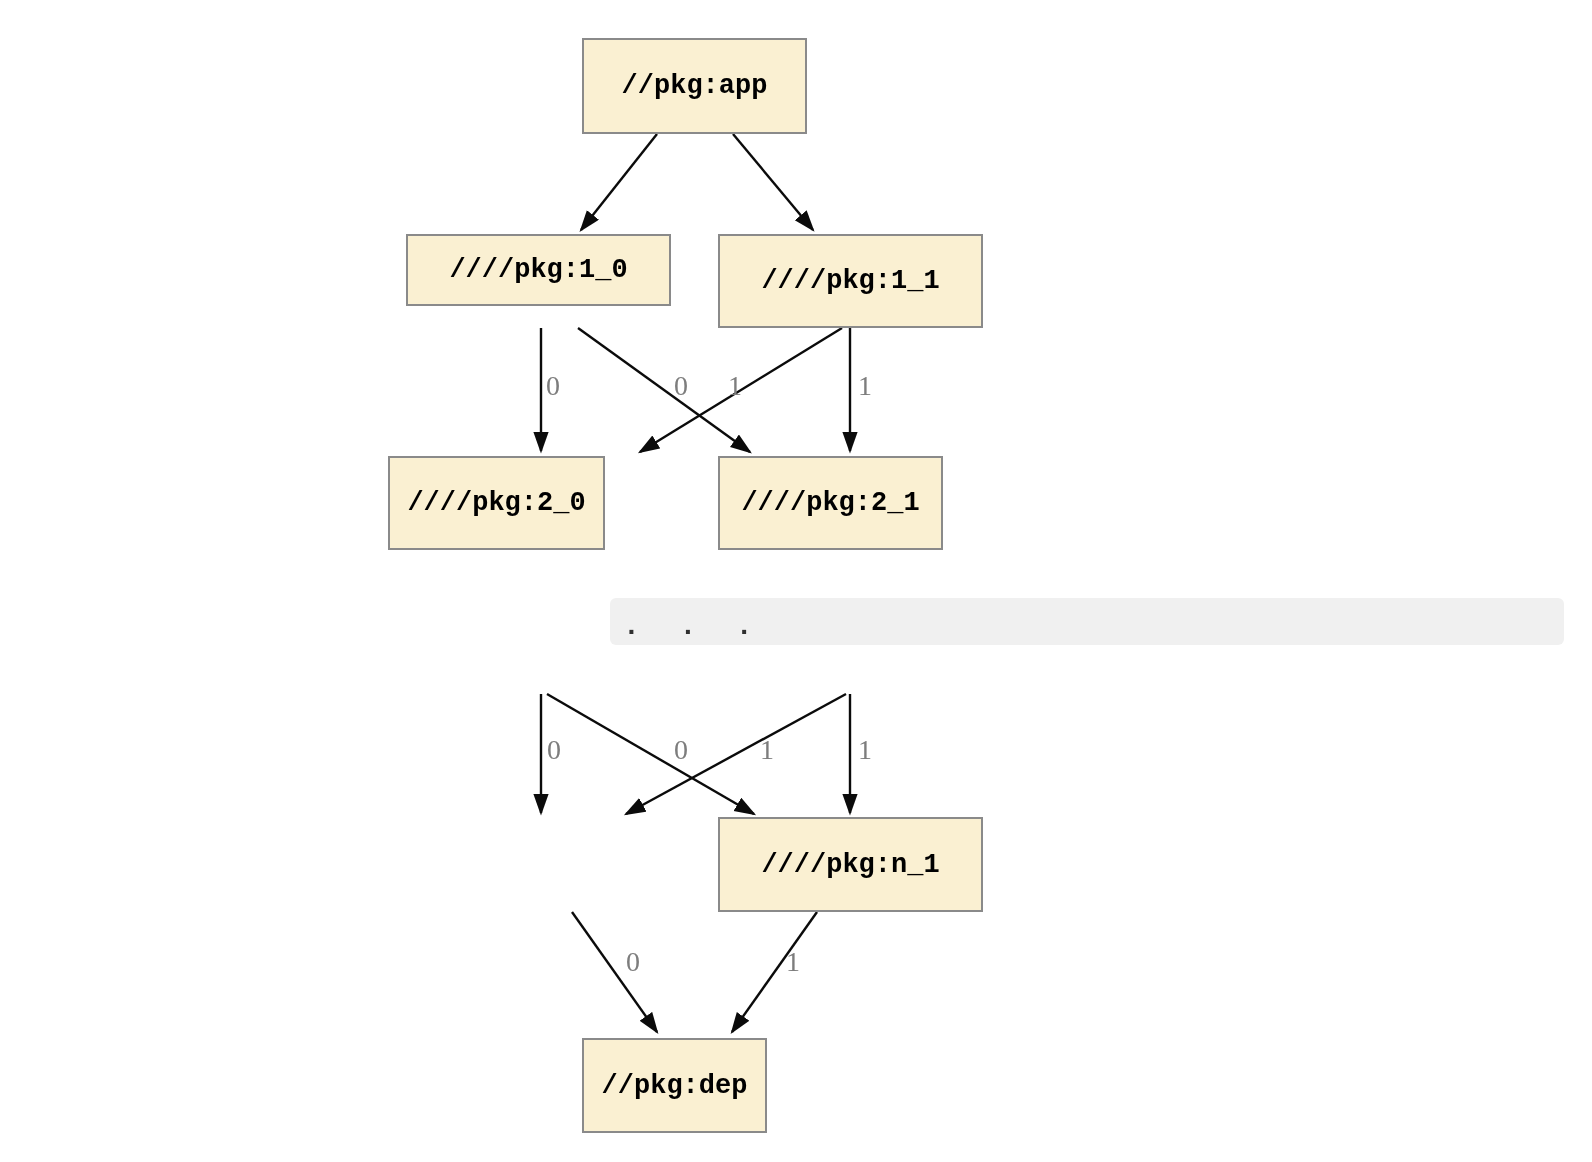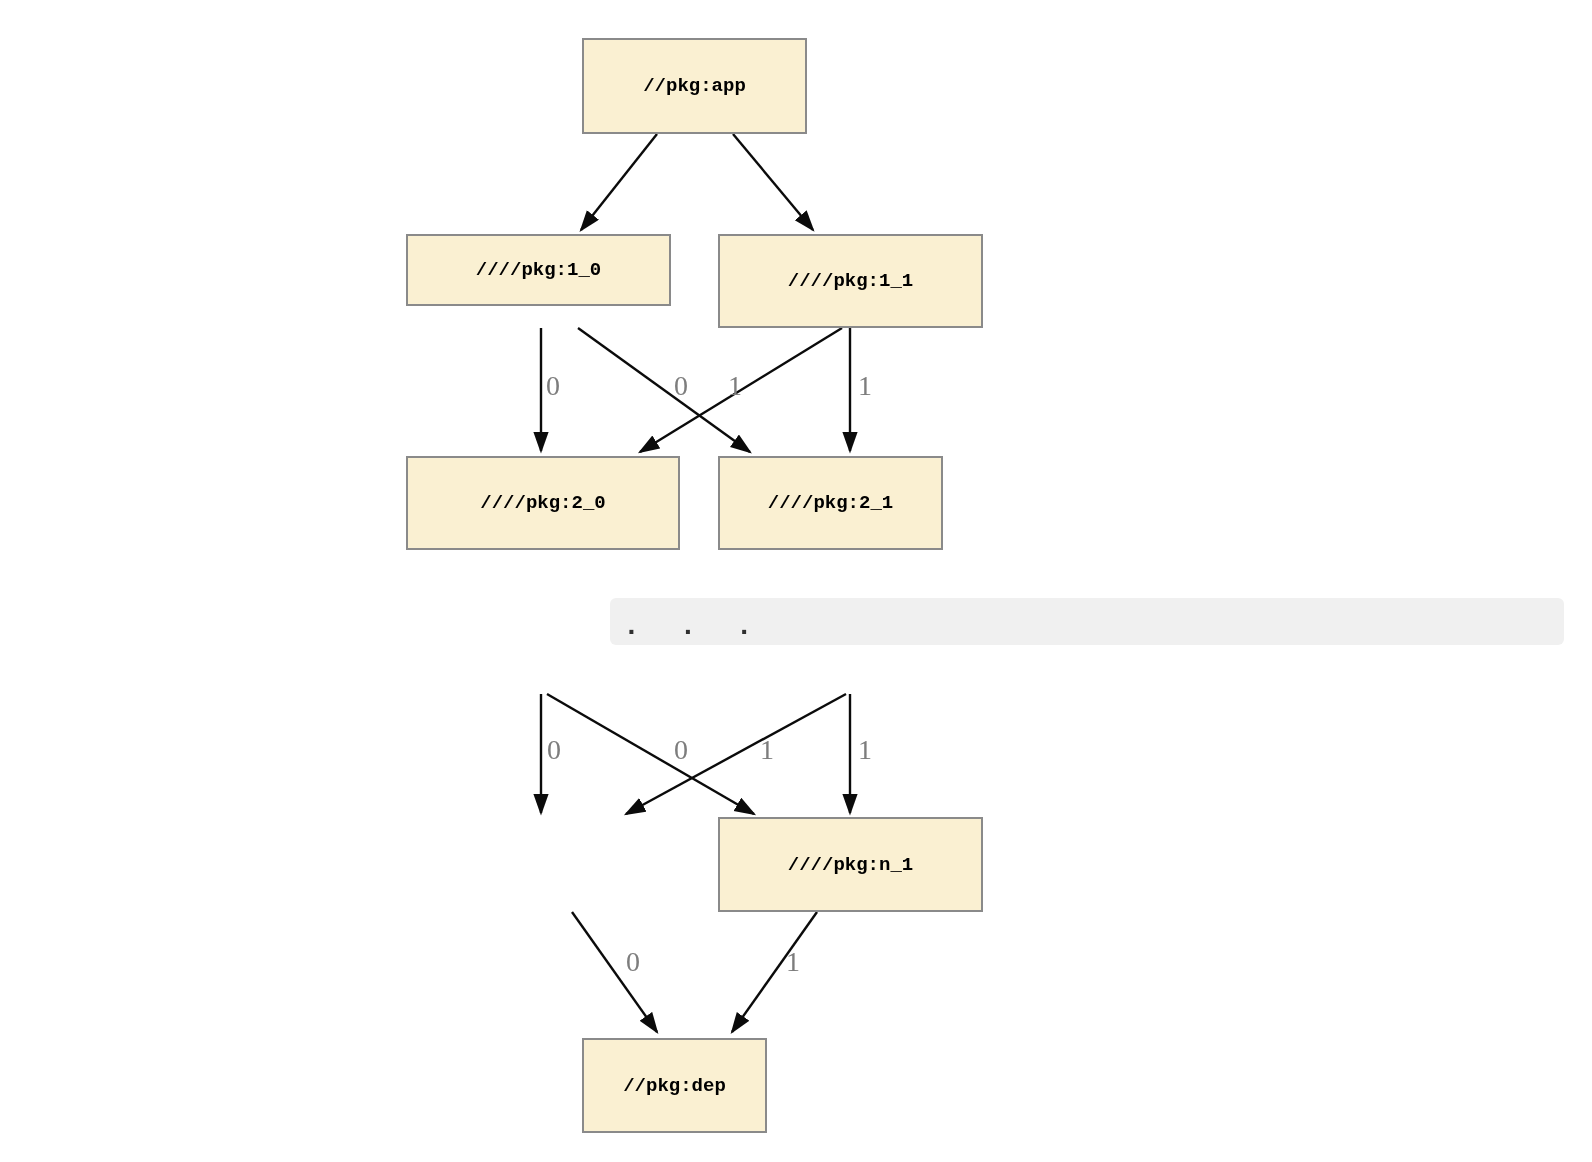--- a/index.html
+++ b/index.html
@@ -35,21 +35,21 @@
   .node {
     position: absolute;
     background: var(--node-fill);
     border: 2px solid var(--node-border);
     display: flex;
     align-items: center;
     justify-content: center;
     color: var(--node-text);
     font-family: "Liberation Mono", "DejaVu Sans Mono", monospace;
     font-weight: 700;
-    font-size: 19px;
+    font-size: 27px;
     white-space: nowrap;
   }
   .edge-label {
     position: absolute;
     color: var(--edge-label);
     font-family: "Liberation Serif", "DejaVu Serif", serif;
     font-size: 28px;
     line-height: 1;
     white-space: pre;
   }
@@ -105,21 +105,21 @@
   </div>
 
   <div class="node" style="left:406px; top:234px; width:265px; height:72px;">
     <span>////pkg:1_0</span>
   </div>
 
   <div class="node" style="left:718px; top:234px; width:265px; height:94px;">
     <span>////pkg:1_1</span>
   </div>
 
-  <div class="node" style="left:406px; top:456px; width:274px; height:94px;">
+  <div class="node" style="left:388px; top:456px; width:217px; height:94px;">
     <span>////pkg:2_0</span>
   </div>
 
   <div class="node" style="left:718px; top:456px; width:225px; height:94px;align-items:center;">
     <span>////pkg:2_1</span>
   </div>
 
   <div class="ellipsis-bar">
     <span>.  .  .</span>
   </div>

